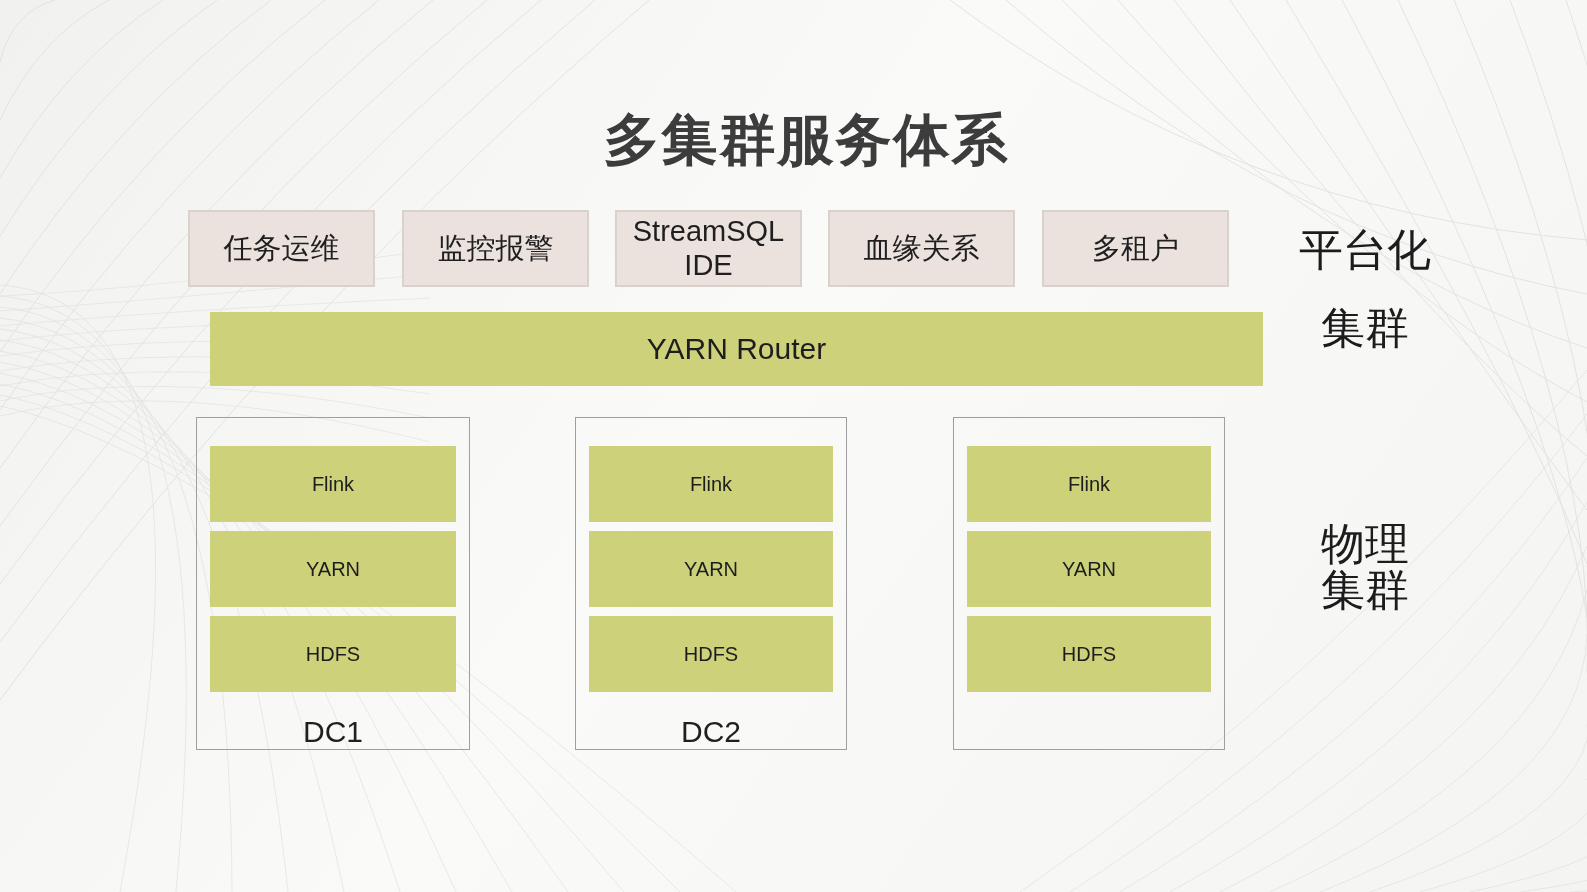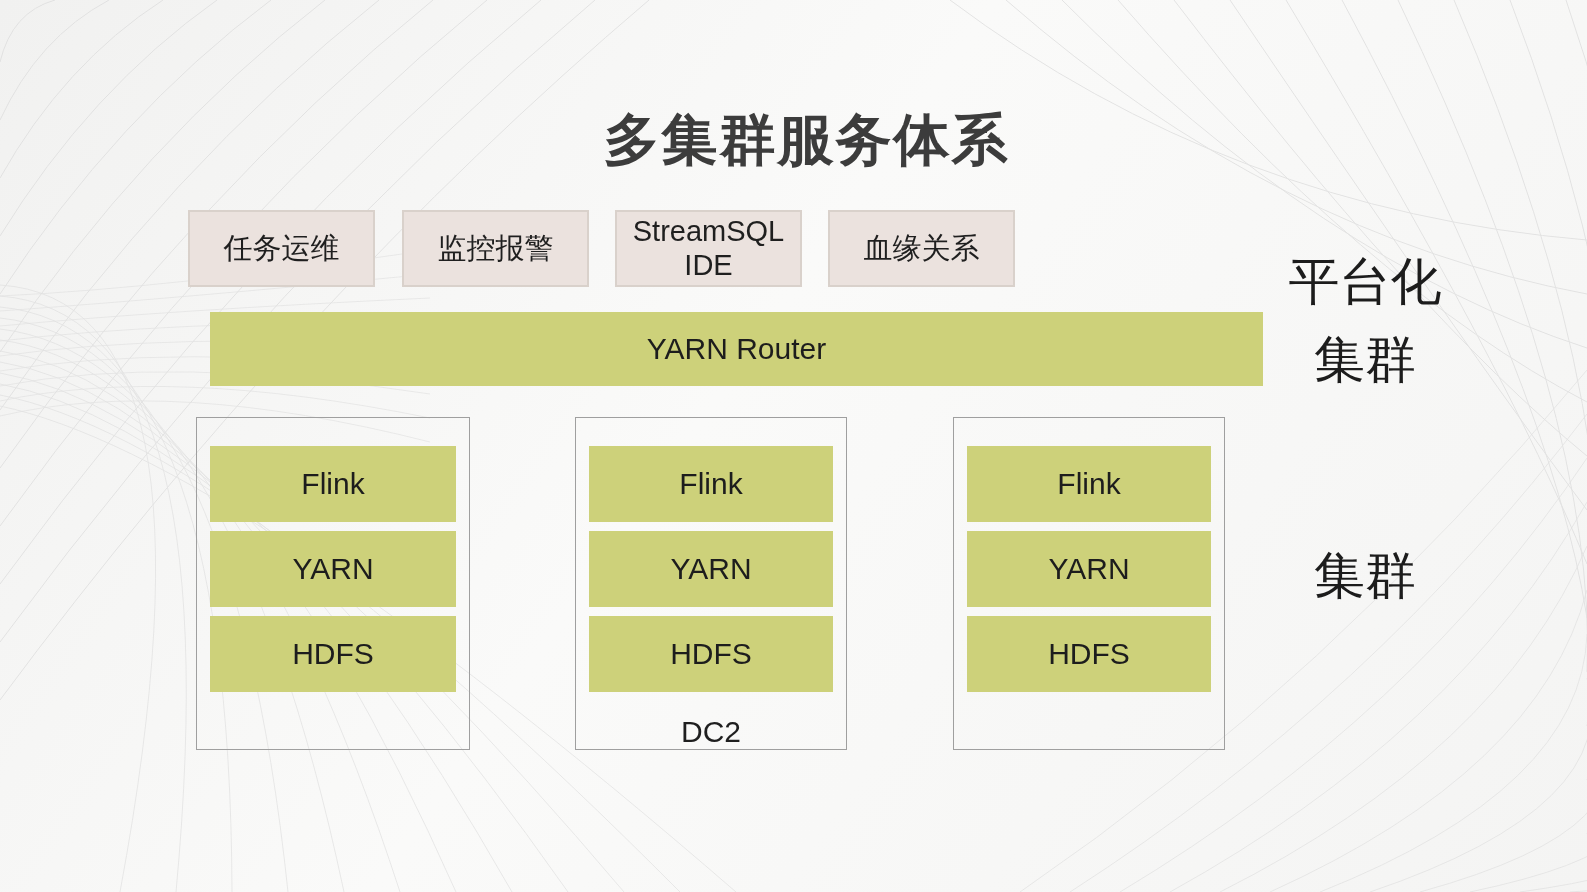--- a/index.html
+++ b/index.html
@@ -28,28 +28,28 @@
     font-size:30px;color:#1d1d1d;margin-left:23px;
   }
   .cluster{
     position:absolute;top:417px;height:333px;box-sizing:border-box;
     border:1.5px solid #9f9f9f;padding:28px 13px 0;
     display:flex;flex-direction:column;
   }
   .comp{
     height:76px;margin-bottom:9px;background:#cdd17a;
     display:flex;align-items:center;justify-content:center;
-    font-size:30px;color:#1d1d1d;flex:none;
+    font-size:20px;color:#1d1d1d;flex:none;
   }
   .cluster-name{
     text-align:center;font-size:30px;color:#1f1f1f;margin-top:14px;
   }
   .side-label{
     position:absolute;left:1285px;width:160px;text-align:center;
-    font-size:51px;color:#1c1c1c;line-height:46px;margin-top:32px;
+    font-size:44px;color:#1c1c1c;line-height:46px;
   }
 </style>
 </head>
 <body>
 
 <div class="stage">
 
   <svg id="bg-lines" viewBox="0 0 1587 892">
       <path d="M 55 0 Q 12 12 0 62"></path>
       <path d="M 109 0 Q 38 38 0 120"></path>
@@ -117,46 +117,51 @@
     </div>
   <div class="plat-box" style="left:188px">
       <span>任务运维</span>
     </div>
   <div class="plat-box" style="left:615px">
       <span>StreamSQL IDE</span>
     </div>
   <div class="plat-box" style="left:828px">
       <span>血缘关系</span>
     </div>
+  <div class="plat-box" style="left:1042px">
+      <span>多租户</span>
+    </div>
 
   <div class="side-label" style="top:227px">平台化</div>
 
   <div class="yarn-bar">
       <span>YARN Router</span>
     </div>
   <div class="side-label" style="top:305px">
     <div>集群</div>
   </div>
 
   <div class="cluster" style="left:196px;width:274px">
     <div class="comp">Flink</div>
     <div class="comp">YARN</div>
     <div class="comp">HDFS</div>
+    <div class="cluster-name">DC1</div>
   </div>
 
   <div class="cluster" style="left:575px;width:272px">
     <div class="comp">Flink</div>
     <div class="comp">YARN</div>
     <div class="comp">HDFS</div>
     <div class="cluster-name">DC2</div>
   </div>
 
   <div class="cluster" style="left:953px;width:272px">
     <div class="comp">Flink</div>
     <div class="comp">YARN</div>
     <div class="comp">HDFS</div>
   </div>
 
   <div class="side-label" style="top:521px">
+    <div>物理</div>
     <div>集群</div>
   </div>
 
 </div>
 
 </body></html>

